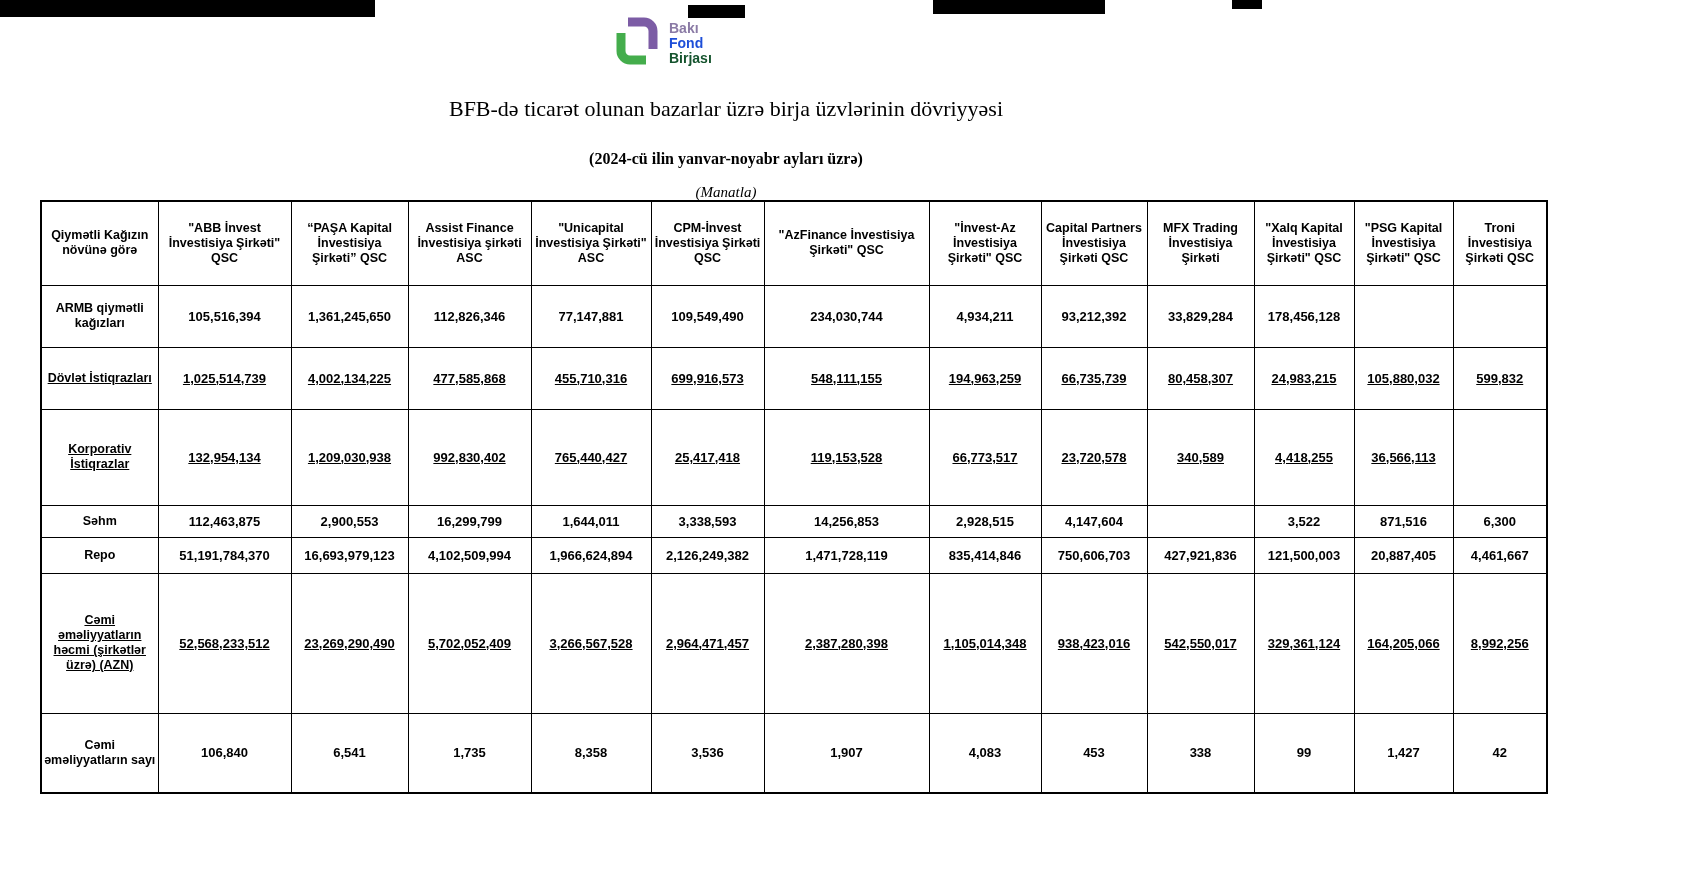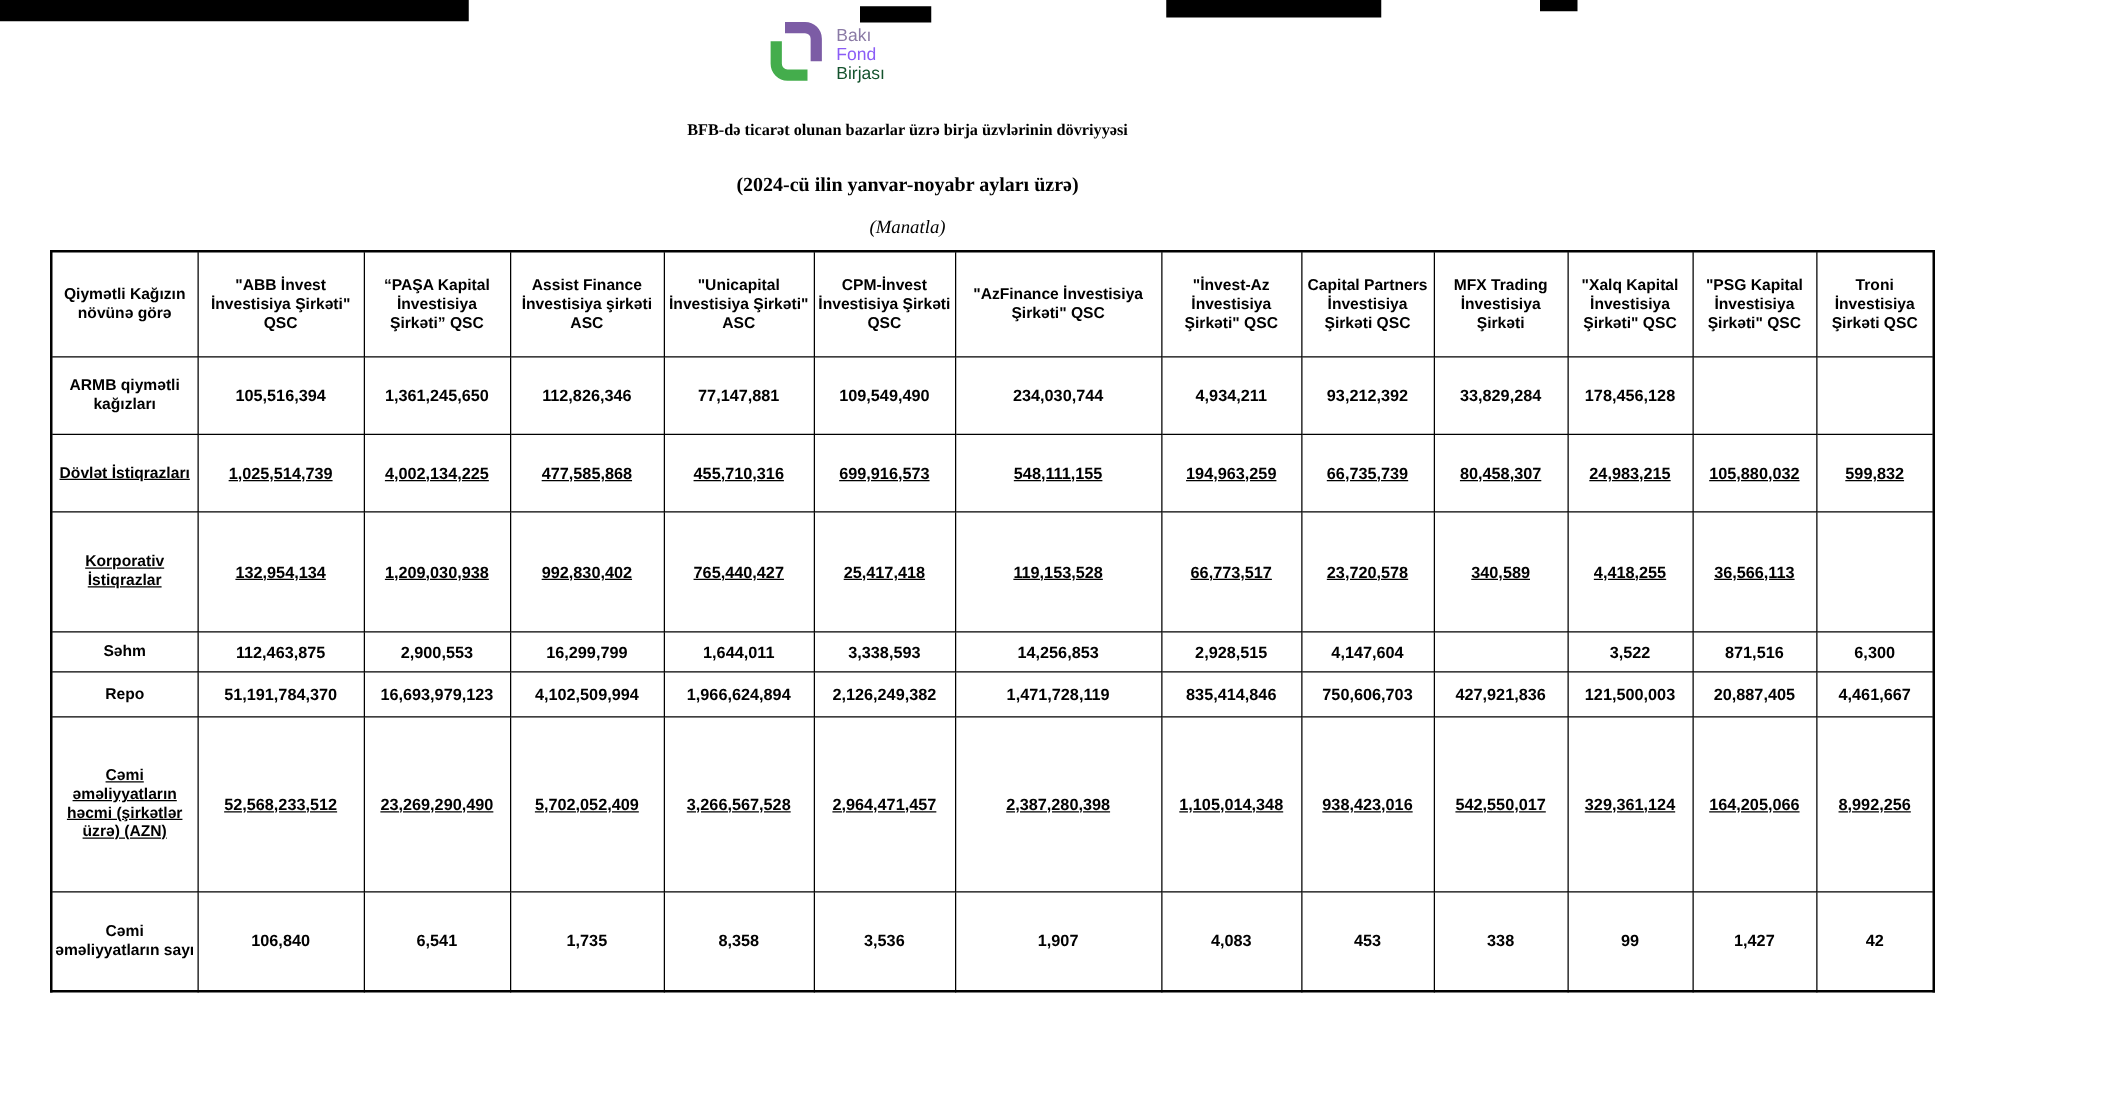--- a/index.html
+++ b/index.html
@@ -18,34 +18,34 @@
   .redaction.bar1 { left: 0px;    top: 0px; width: 375px; height: 17px; }
   .redaction.bar2 { left: 688px;  top: 5px; width: 57px;  height: 13px; }
   .redaction.bar3 { left: 933px;  top: 0px; width: 172px; height: 14px; }
   .redaction.bar4 { left: 1232px; top: 0px; width: 30px;  height: 9px;  }
 
   .logo {
     position: absolute;
     left: 612px; top: 16px;
     display: flex; align-items: center; gap: 7px;
   }
-  .logo-text { font-weight: normal; font-size: 14px; line-height: 15px; }
+  .logo-text { font-weight: bold; font-size: 14px; line-height: 15px; }
   .logo-text .l1 { color: #8a7aa5; }
-  .logo-text .l2 { color: #8b5cf6; }
+  .logo-text .l2 { color: #1d4ed8; }
   .logo-text .l3 { color: #14532d; }
 
   .titles {
     position: absolute;
     left: 0; top: 96px;
     width: 1452px;
     text-align: center;
     font-family: "Liberation Serif", serif;
     color: #000;
   }
-  .main-title { font-size: 13px; font-weight: bold; margin: 0 0 28px 0; }
+  .main-title { font-size: 22px; font-weight: normal; margin: 0 0 28px 0; }
   .sub-title  { font-size: 16px; font-weight: bold; margin: 0 0 2px 0; }
   .unit-note  { font-size: 15px; font-style: italic; margin: 16px; }
 
   .table-wrap { position: absolute; left: 40px; top: 200px; }
   table {
     border-collapse: collapse;
     table-layout: fixed;
     border: 2px solid #000;
   }
   th, td {

